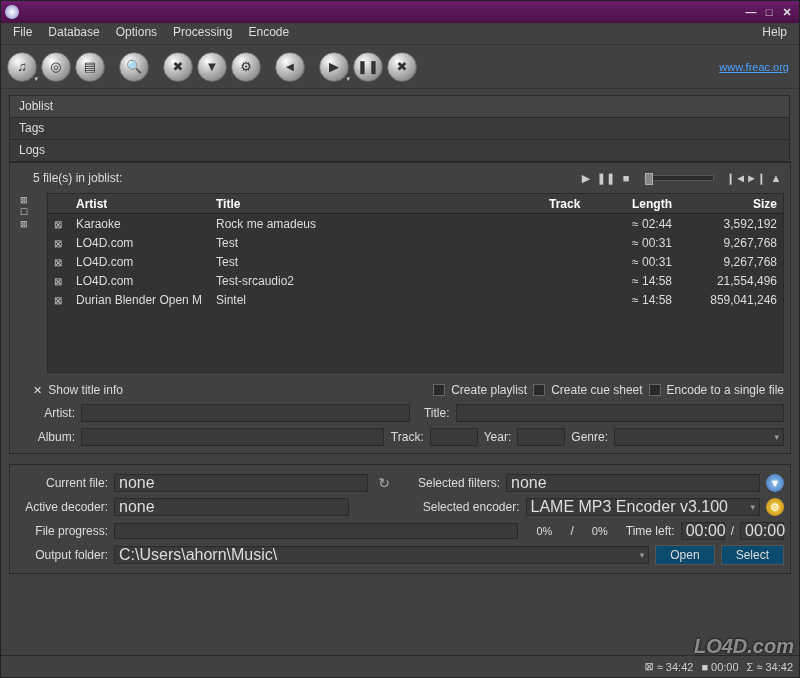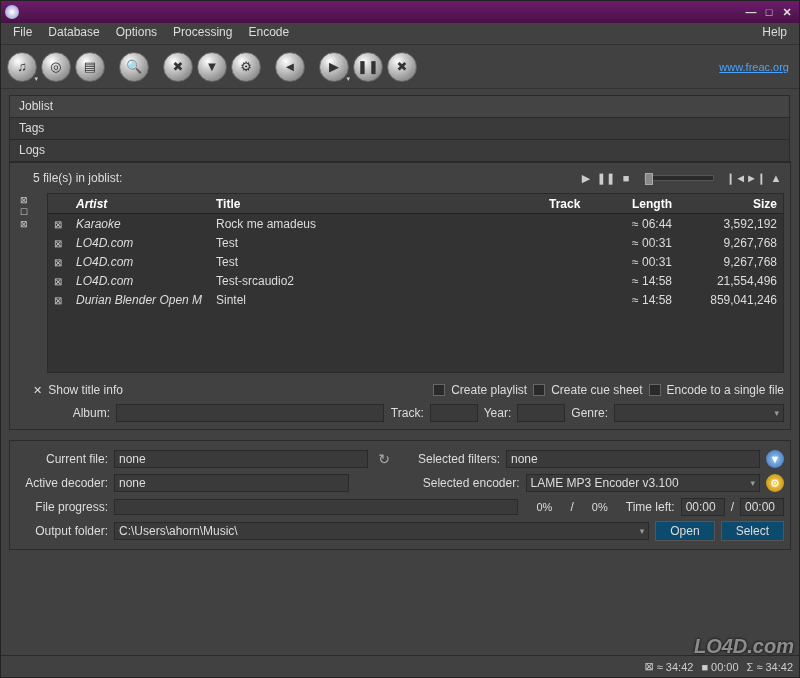--- a/index.html
+++ b/index.html
@@ -26,36 +26,36 @@
 .panel { border: 1px solid #2a2a2a; background: #414141; padding: 4px 6px; margin-bottom: 6px; }
 .joblist-head { display: flex; align-items: center; height: 22px; font-size: 12px; color: #ddd; }
 .joblist-head .spacer { flex: 1; }
 .pbtn { width: 16px; height: 14px; margin-left: 4px; color: #ccc; font-size: 11px; cursor: pointer; display: flex; align-items: center; justify-content: center; }
 .slider-track { width: 70px; height: 6px; background: #2a2a2a; border: 1px solid #555; margin: 0 10px; position: relative; }
 .slider-thumb { position: absolute; left: 0; top: -3px; width: 8px; height: 12px; background: #888; border: 1px solid #aaa; }
 .table-wrap { border: 1px solid #2a2a2a; margin-top: 4px; background: #2f2f2f; height: 180px; display: flex; flex-direction: column; }
 .thead { display: flex; background: #3b3b3b; border-bottom: 1px solid #222; height: 20px; align-items: center; font-size: 12px; color: #fff; font-weight: bold; }
 .th, .td { padding: 0 6px; overflow: hidden; white-space: nowrap; text-overflow: ellipsis; }
 .col-chk { width: 22px; flex: none; }
-.col-artist { width: 140px; flex: none; font-style: italic; }
+.col-artist { width: 140px; flex: none; }
 .col-title { flex: 1; }
 .col-track { width: 55px; flex: none; text-align: left; }
 .col-length { width: 80px; flex: none; text-align: right; }
 .col-size { width: 105px; flex: none; text-align: right; }
 .tbody { flex: 1; overflow: auto; background: #333; }
 .tr { display: flex; height: 19px; align-items: center; font-size: 12px; color: #ddd; }
 .tr .chk { font-size: 10px; color: #ccc; }
 .side-chk { position: absolute; left: 10px; display: flex; flex-direction: column; gap: 2px; font-size: 9px; color: #ccc; }
 .jl-container { position: relative; }
 .opts-row { display: flex; align-items: center; height: 22px; font-size: 12px; color: #ddd; gap: 6px; margin-top: 6px; }
 .cb { width: 12px; height: 12px; background: #2a2a2a; border: 1px solid #666; display: inline-block; vertical-align: middle; }
 .opts-row .spacer { flex: 1; }
 .form-row { display: flex; align-items: center; height: 24px; gap: 6px; font-size: 12px; color: #ddd; }
 .form-row label { text-align: right; }
-.field { height: 18px; background: #3a3a3a; border: 1px solid #2a2a2a; flex: 1; color: #ddd; padding: 0 4px; font-size: 12px; display: flex; align-items: center; }
+.field { height: 18px; background: #3a3a3a; border: 1px solid #2a2a2a; flex: 1; color: #ddd; padding: 0 4px; font-size: 16px; display: flex; align-items: center; }
 .field.sm { flex: none; width: 48px; }
 .field.dd::after { content: "▾"; margin-left: auto; font-size: 9px; color: #999; }
 .bottom-group { border: 1px solid #2a2a2a; padding: 6px; margin-top: 4px; }
 .progress { flex: 1; height: 16px; background: #3a3a3a; border: 1px solid #2a2a2a; }
 .pct { width: 40px; font-size: 11px; text-align: center; }
 .btn { height: 20px; padding: 0 14px; background: #0c4a6e; border: 1px solid #555; color: #ddd; font-size: 12px; cursor: pointer; display: flex; align-items: center; }
 .icon-circle { width: 18px; height: 18px; border-radius: 50%; display: flex; align-items: center; justify-content: center; font-size: 11px; cursor: pointer; }
 .ic-blue { background: radial-gradient(#9cf, #36a); color: #fff; }
 .ic-yellow { background: radial-gradient(#ffd75a, #b88300); color: #fff; }
 .ic-grey { width: 20px; height: 18px; color: #aaa; font-size: 14px; cursor: pointer; display: flex; align-items: center; justify-content: center; }
@@ -168,21 +168,21 @@
           <div class="th col-track">Track</div>
           <div class="th col-length">Length</div>
           <div class="th col-size">Size</div>
         </div>
         <div class="tbody" id="tbody">
             <div class="tr">
               <div class="td col-chk"><span class="chk">⊠</span></div>
               <div class="td col-artist">Karaoke</div>
               <div class="td col-title">Rock me amadeus</div>
               <div class="td col-track"></div>
-              <div class="td col-length">≈ 06:44</div>
+              <div class="td col-length">≈ 02:44</div>
               <div class="td col-size">3,592,192</div>
             </div>
             <div class="tr">
               <div class="td col-chk"><span class="chk">⊠</span></div>
               <div class="td col-artist">LO4D.com</div>
               <div class="td col-title">Test</div>
               <div class="td col-track"></div>
               <div class="td col-length">≈ 00:31</div>
               <div class="td col-size">9,267,768</div>
             </div>
@@ -219,21 +219,27 @@
         <div class="spacer"></div>
         <span class="cb"></span>
         <span>Create playlist</span>
         <span class="cb"></span>
         <span>Create cue sheet</span>
         <span class="cb"></span>
         <span>Encode to a single file</span>
       </div>
 
       <div class="form-row">
-        <label style="width:42px;margin-left:35px;">Album:</label>
+        <label style="width:42px;">Artist:</label>
+        <div class="field"></div>
+        <label style="width:34px;">Title:</label>
+        <div class="field"></div>
+      </div>
+      <div class="form-row">
+        <label style="width:42px;">Album:</label>
         <div class="field"></div>
         <label style="width:34px;">Track:</label>
         <div class="field sm"></div>
         <label>Year:</label>
         <div class="field sm"></div>
         <label>Genre:</label>
         <div class="field dd" style="width:170px;flex:none;"></div>
       </div>
     </div>
 

